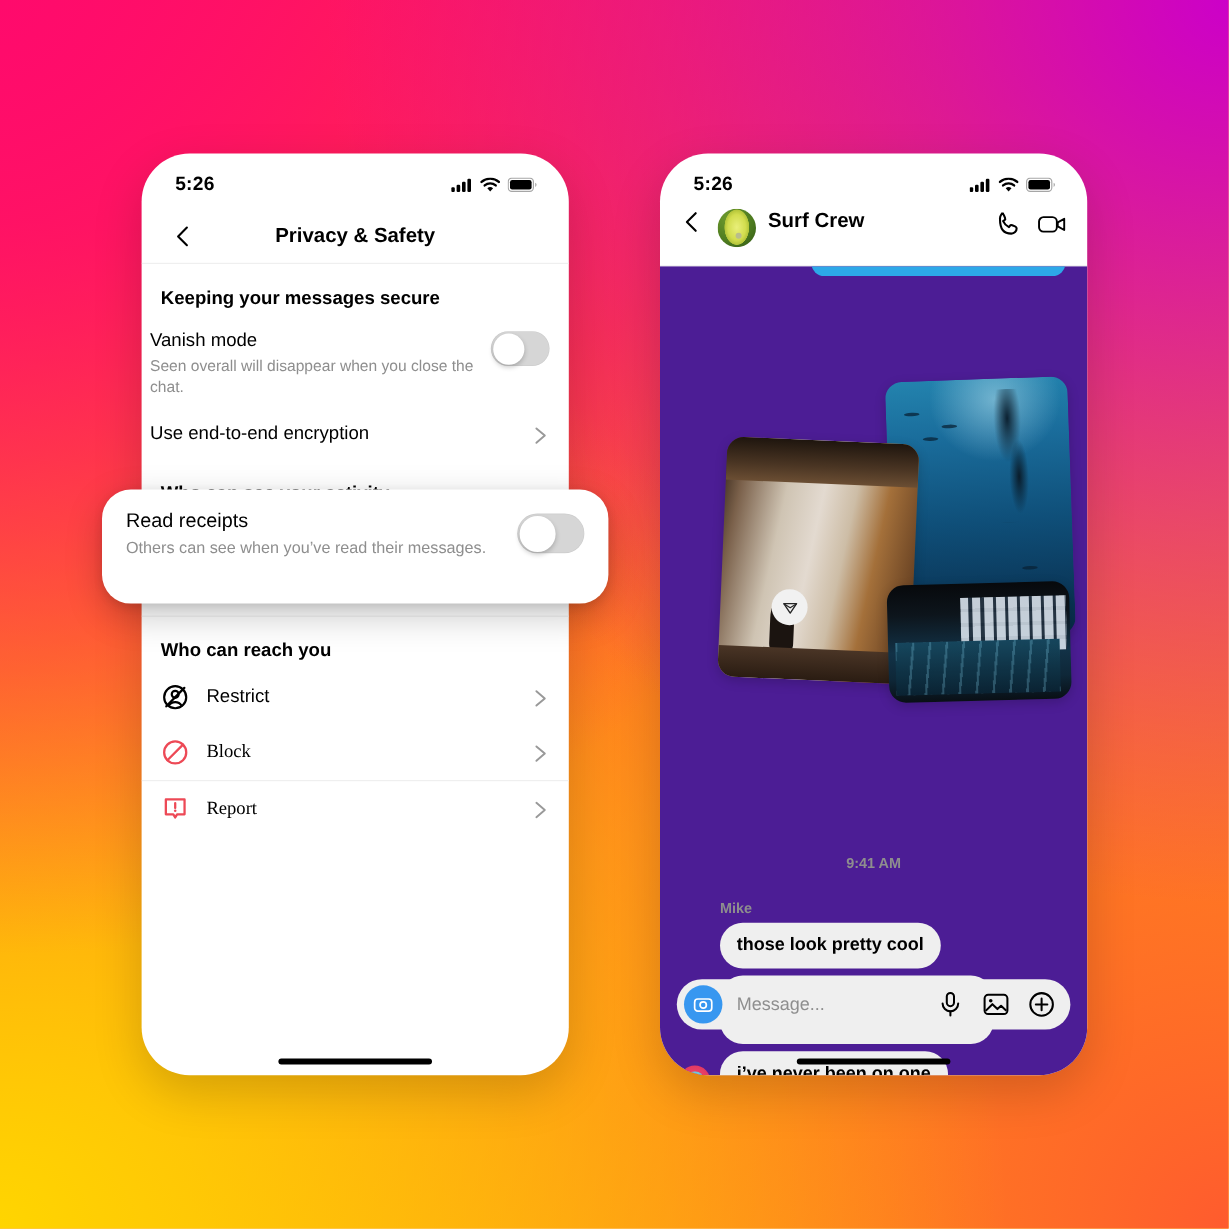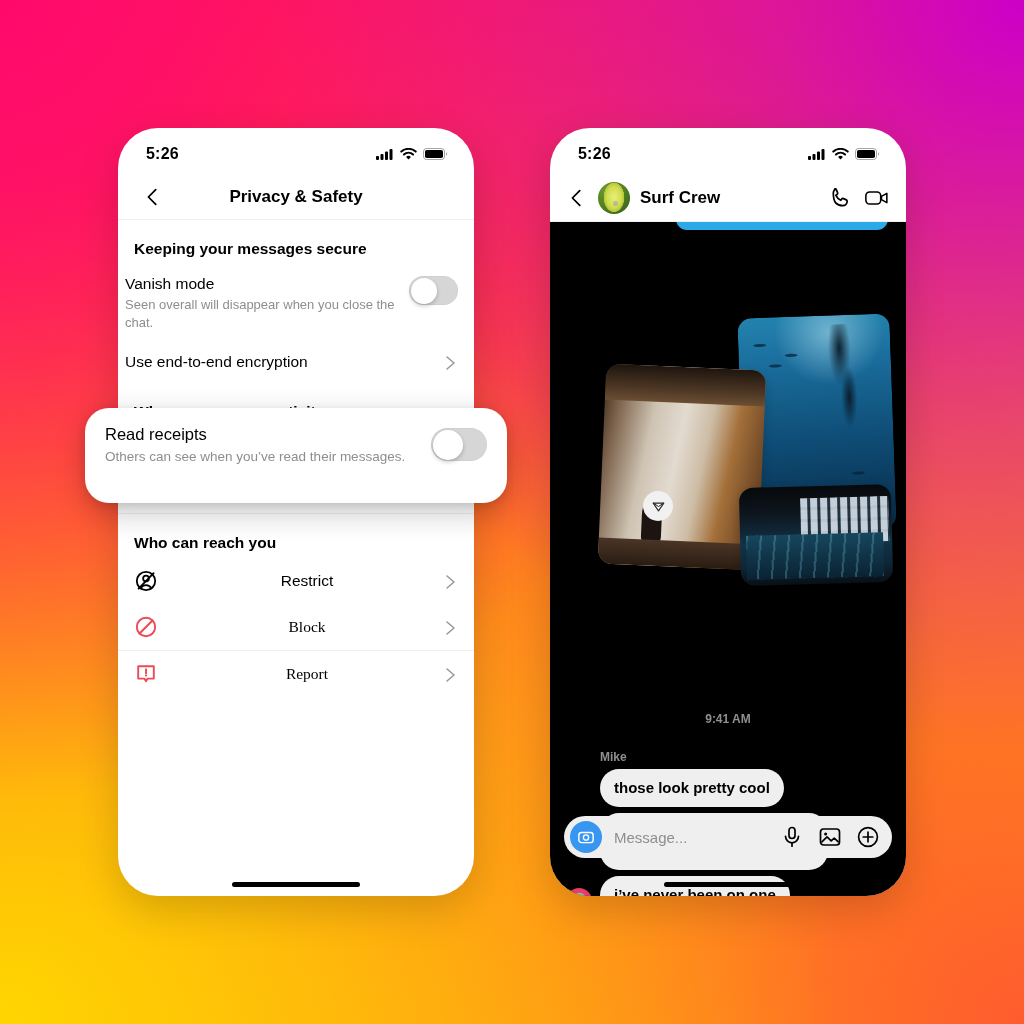--- a/index.html
+++ b/index.html
@@ -130,21 +130,20 @@
 
   
   .chev-r { flex: 0 0 auto; margin-top: 2px; cursor: pointer; }
 
   
   .irow {
     display: flex;
     align-items: center;
     padding: 11px 16px;
     cursor: pointer;
-    text-align: center;
   }
   .irow .ico { width: 24px; height: 24px; flex: 0 0 auto; margin-right: 14px; }
   .irow .lbl { flex: 1; font-size: 15.5px; }
   .lbl.dark { color: #000; }
   .lbl.red  { color: #000000; font-family: Liberation Serif, serif; }
 
   
   .home-ind {
     position: absolute;
     bottom: 9px; left: 50%;
@@ -173,21 +172,21 @@
     font-size: 13.5px; color: #8e8e8e;
     line-height: 1.42; margin-top: 2px;
   }
   #read-card .toggle { width: 56px; height: 33px; border-radius: 17px; margin-top: 4px; }
   #read-card .toggle .knob { width: 30px; height: 30px; }
 
   
   .nav-right {
     height: 48px;
     display: flex;
-    align-items: center;
+    align-items: flex-start;
     padding: 0 16px;
     border-bottom: 1px solid #efefef;
     gap: 10px;
   }
   .chat-avatar {
     width: 32px; height: 32px;
     border-radius: 50%;
     flex: 0 0 auto;
     background:
       radial-gradient(ellipse 42% 60% at 50% 48%, #e9ef7a 0%, #d2dd4e 55%, #b4c53a 75%, rgba(0,0,0,0) 78%),
@@ -200,21 +199,21 @@
     position:absolute; left:46%; top:62%;
     width:5px; height:5px; border-radius:50%;
     background:#b9bd8c;
   }
   .chat-title { flex: 1; font-size: 17px; font-weight: bold; color: #000; }
   .nav-act { width: 26px; height: 26px; flex: 0 0 auto; cursor: pointer; }
 
   .chat-body {
     position: relative;
     height: 674px;
-    background: #000000;
+    background: #4c1d95;
     overflow: hidden;
   }
 
   
   .blue-bubble {
     position: absolute;
     right: 18px; top: -14px;
     width: 212px; height: 22px;
     border-radius: 18px;
     background: #2da8e8;

